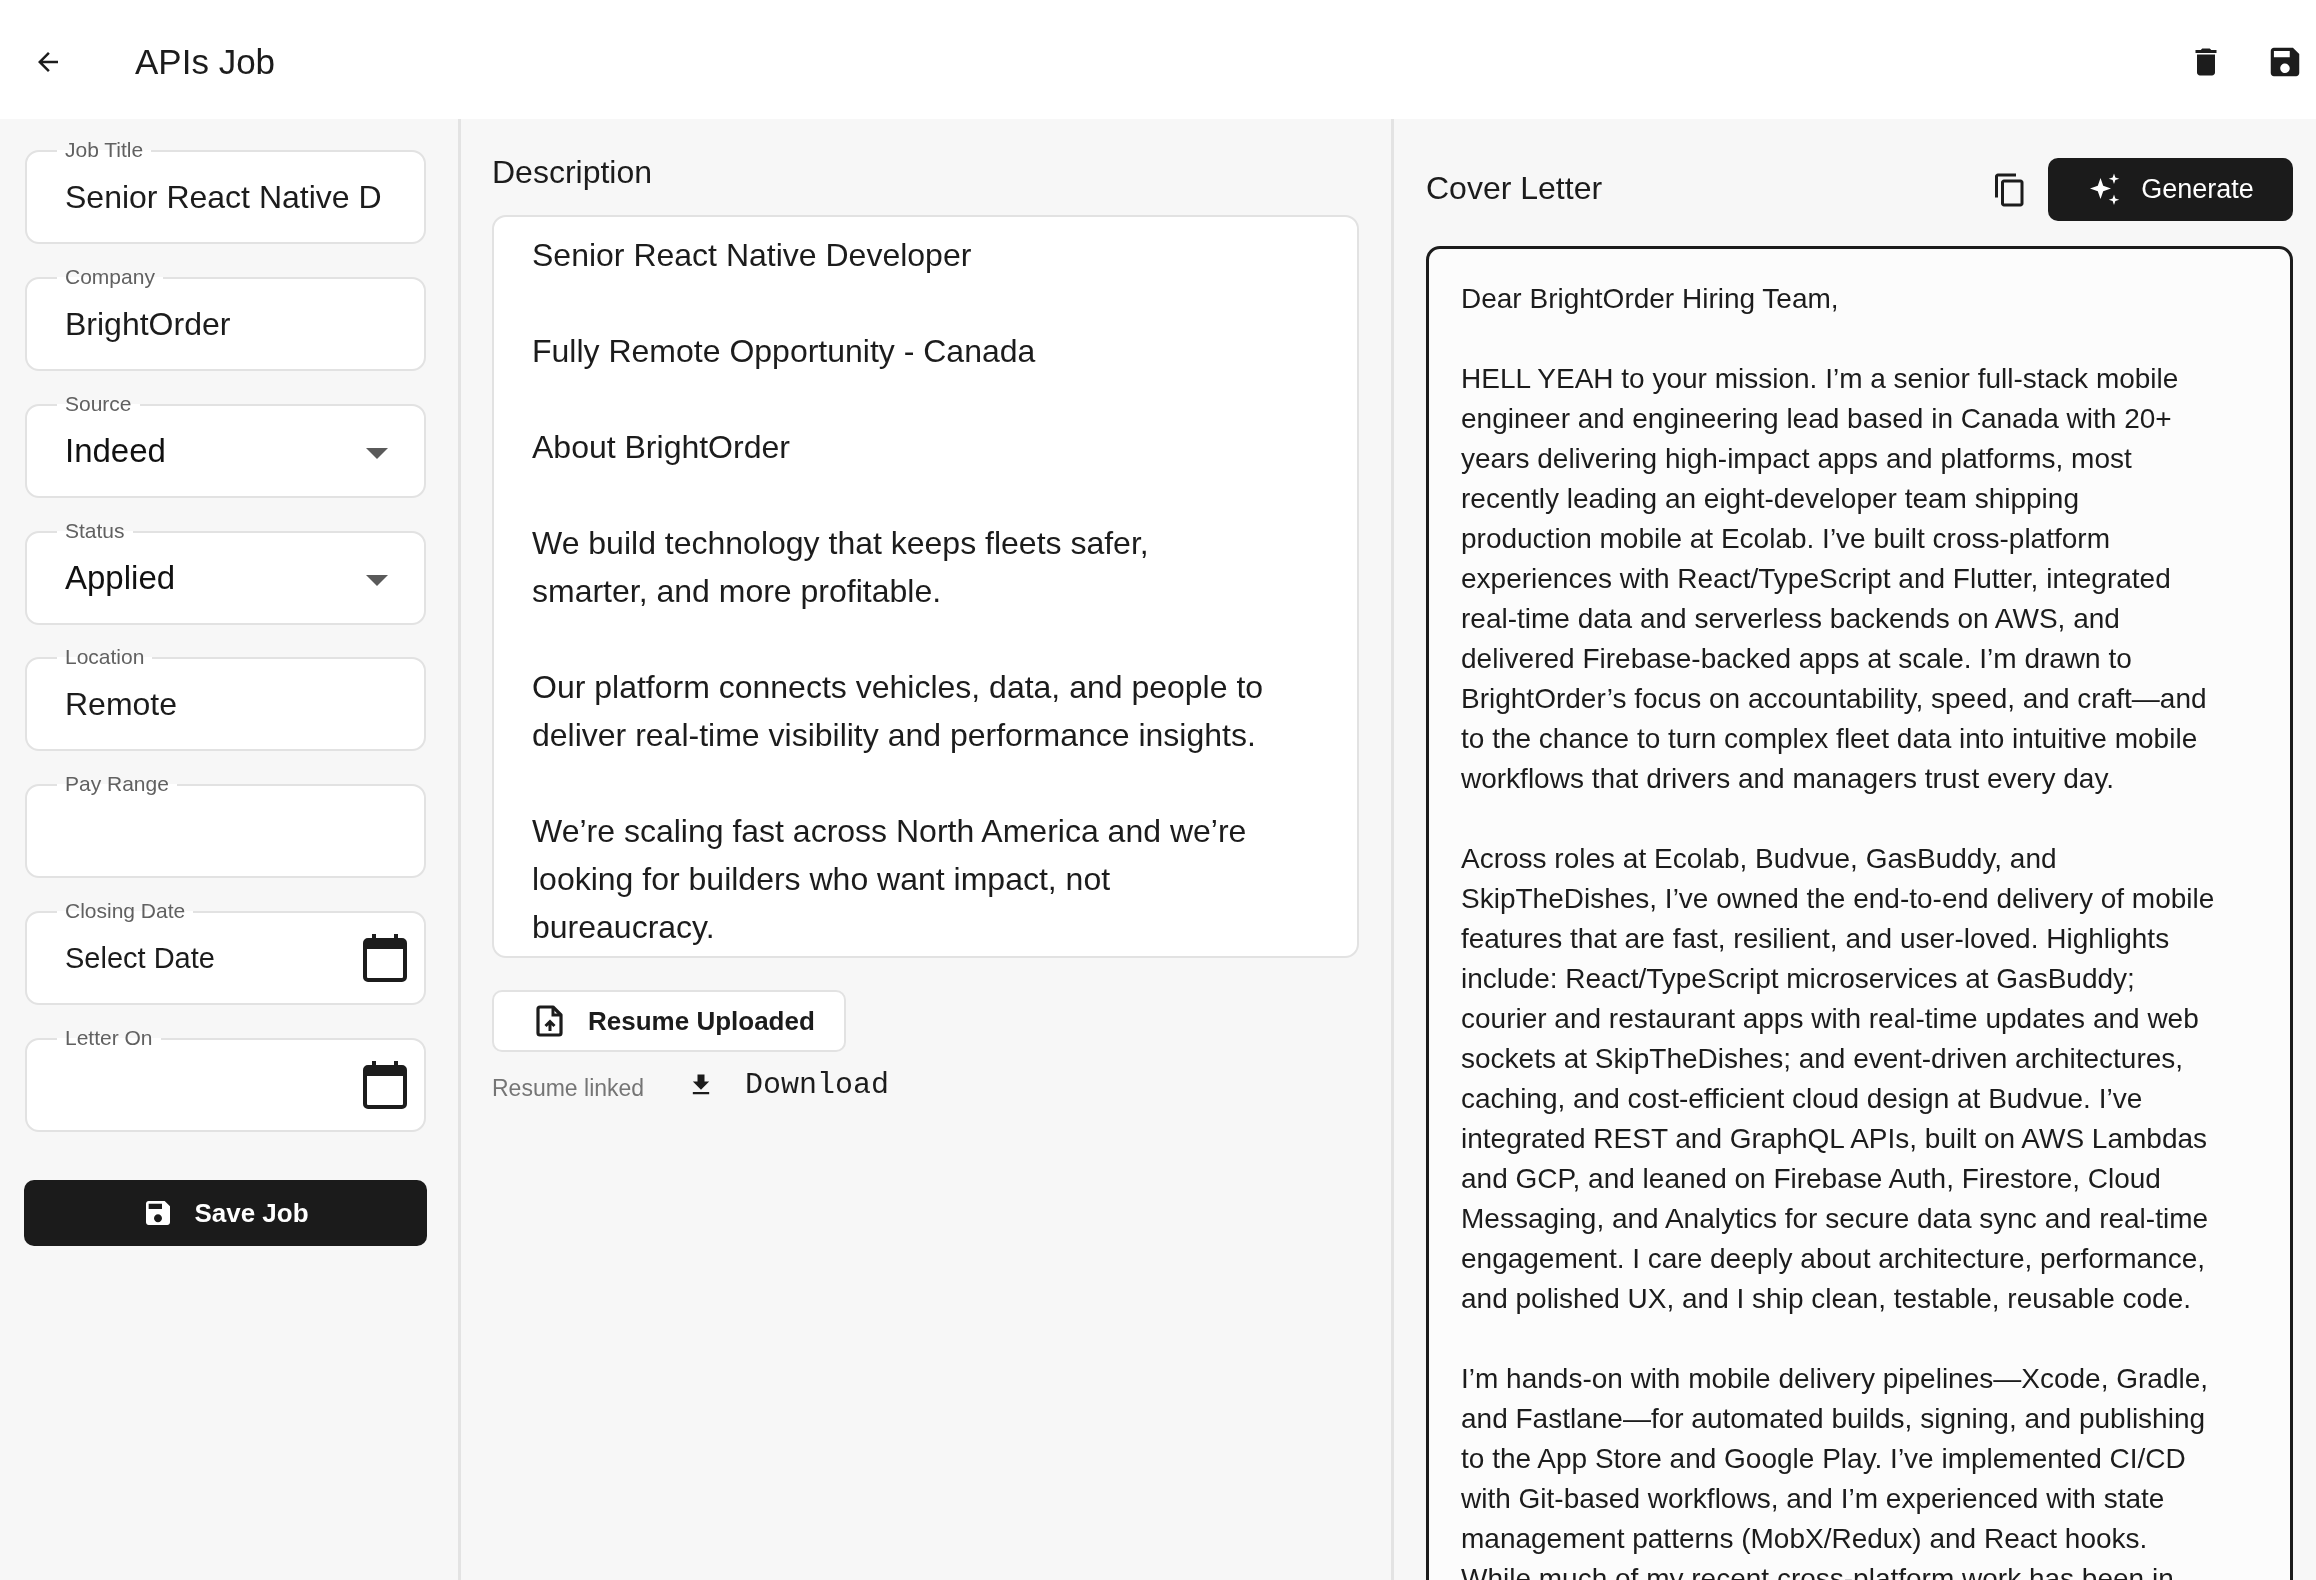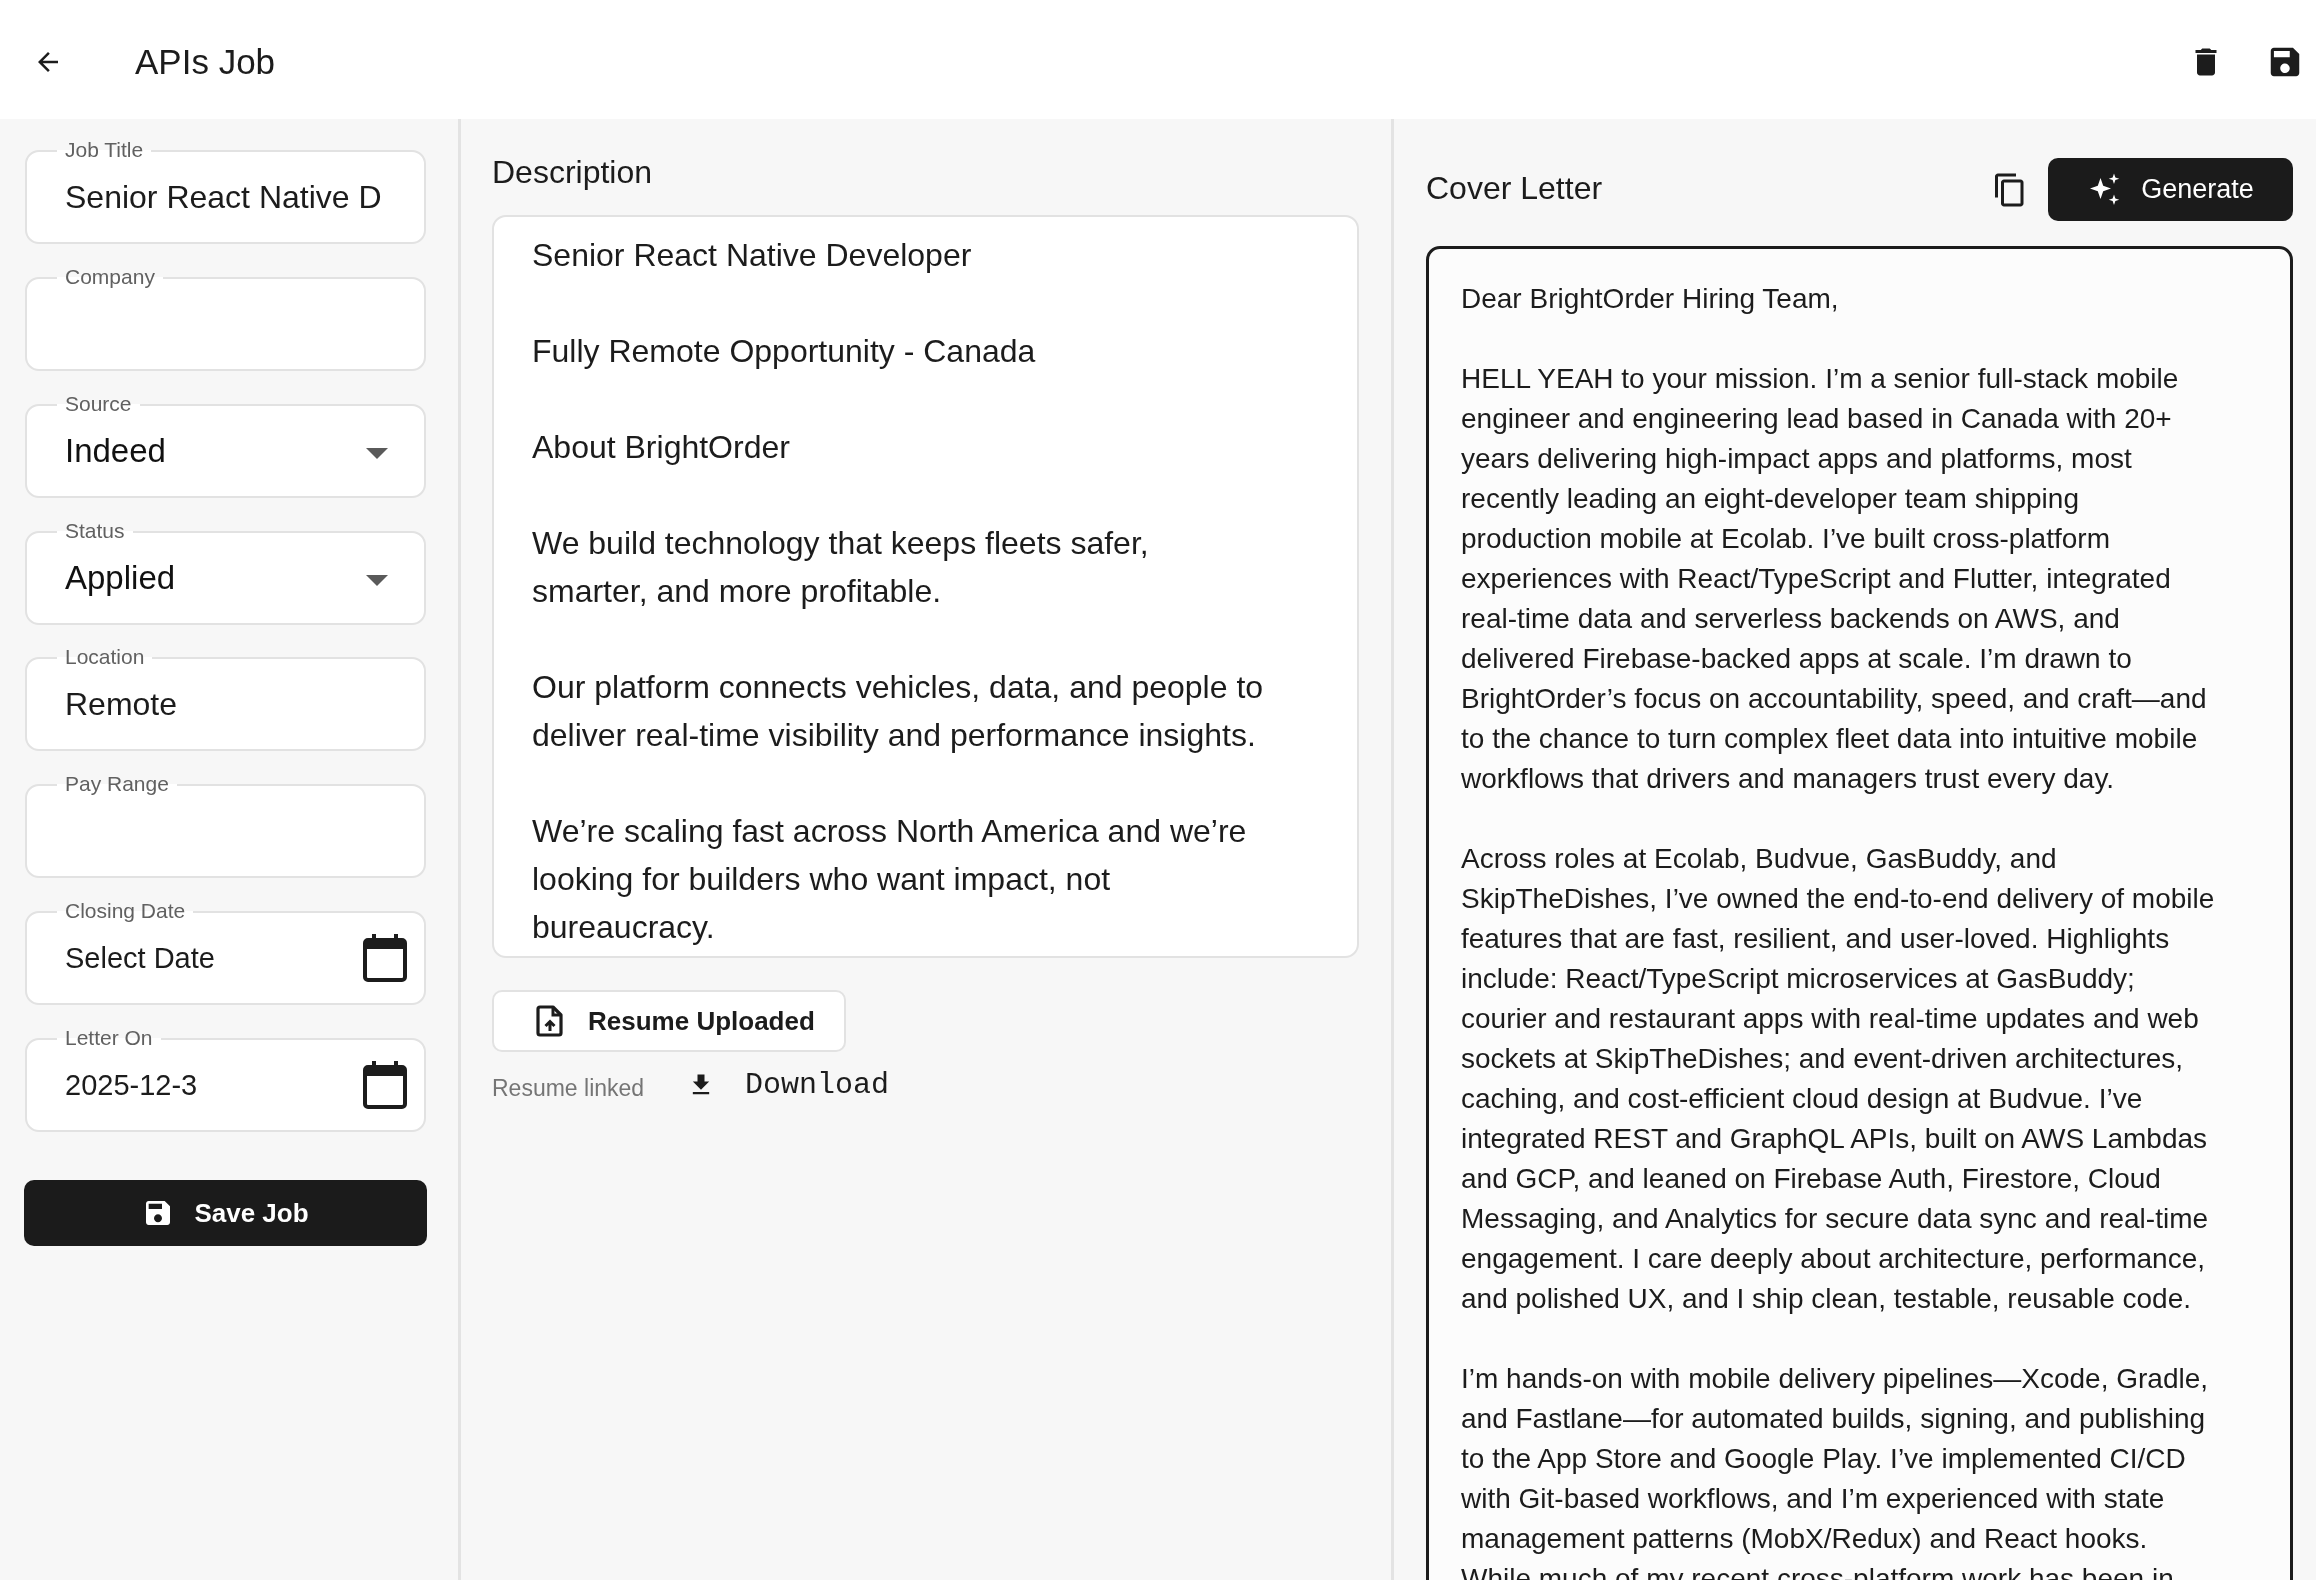--- a/index.html
+++ b/index.html
@@ -132,20 +132,21 @@
 
 <div class="left-panel"></div>
 
 <div class="field" style="top:150px;">
   <span class="field-label">Job Title</span>
   <div class="field-value">Senior React Native D</div>
 </div>
 
 <div class="field" style="top:277px;">
   <span class="field-label">Company</span>
+  <div class="field-value">BrightOrder</div>
 </div>
 
 <div class="field" style="top:404px;">
   <span class="field-label">Source</span>
   <div class="field-value select">Indeed</div>
   <span class="dropdown-arrow"></span>
 </div>
 
 <div class="field" style="top:531px;">
   <span class="field-label">Status</span>
@@ -168,21 +169,20 @@
   <svg class="cal-icon" viewBox="0 0 44 48">
     <rect x="2" y="6" width="40" height="40" rx="3" fill="none" stroke="#1c1c1c" stroke-width="4"></rect>
     <rect x="2" y="6" width="40" height="9" fill="#1c1c1c"></rect>
     <rect x="9" y="0" width="4" height="9" fill="#1c1c1c"></rect>
     <rect x="31" y="0" width="4" height="9" fill="#1c1c1c"></rect>
   </svg>
 </div>
 
 <div class="field" style="top:1038px;">
   <span class="field-label">Letter On</span>
-  <div class="field-value small">2025-12-3</div>
   <svg class="cal-icon" viewBox="0 0 44 48">
     <rect x="2" y="6" width="40" height="40" rx="3" fill="none" stroke="#1c1c1c" stroke-width="4"></rect>
     <rect x="2" y="6" width="40" height="9" fill="#1c1c1c"></rect>
     <rect x="9" y="0" width="4" height="9" fill="#1c1c1c"></rect>
     <rect x="31" y="0" width="4" height="9" fill="#1c1c1c"></rect>
   </svg>
 </div>
 
 <div class="save-job-btn">
   <svg width="32" height="32" viewBox="0 0 24 24">

